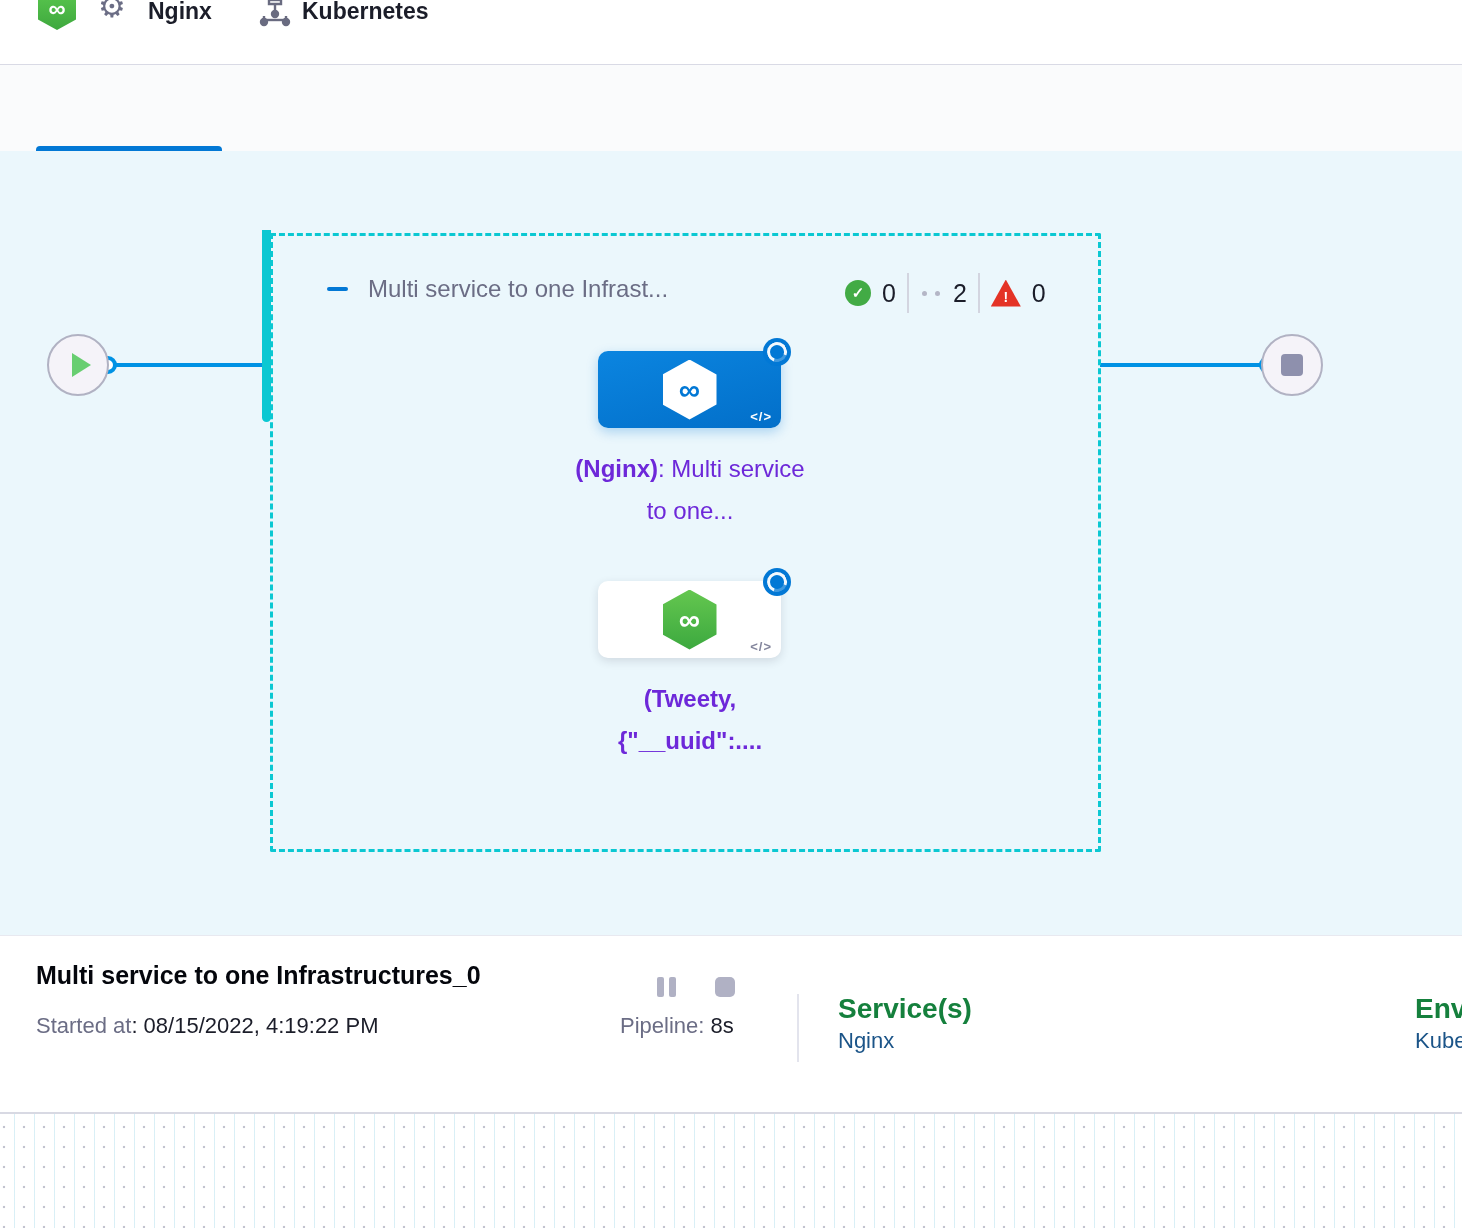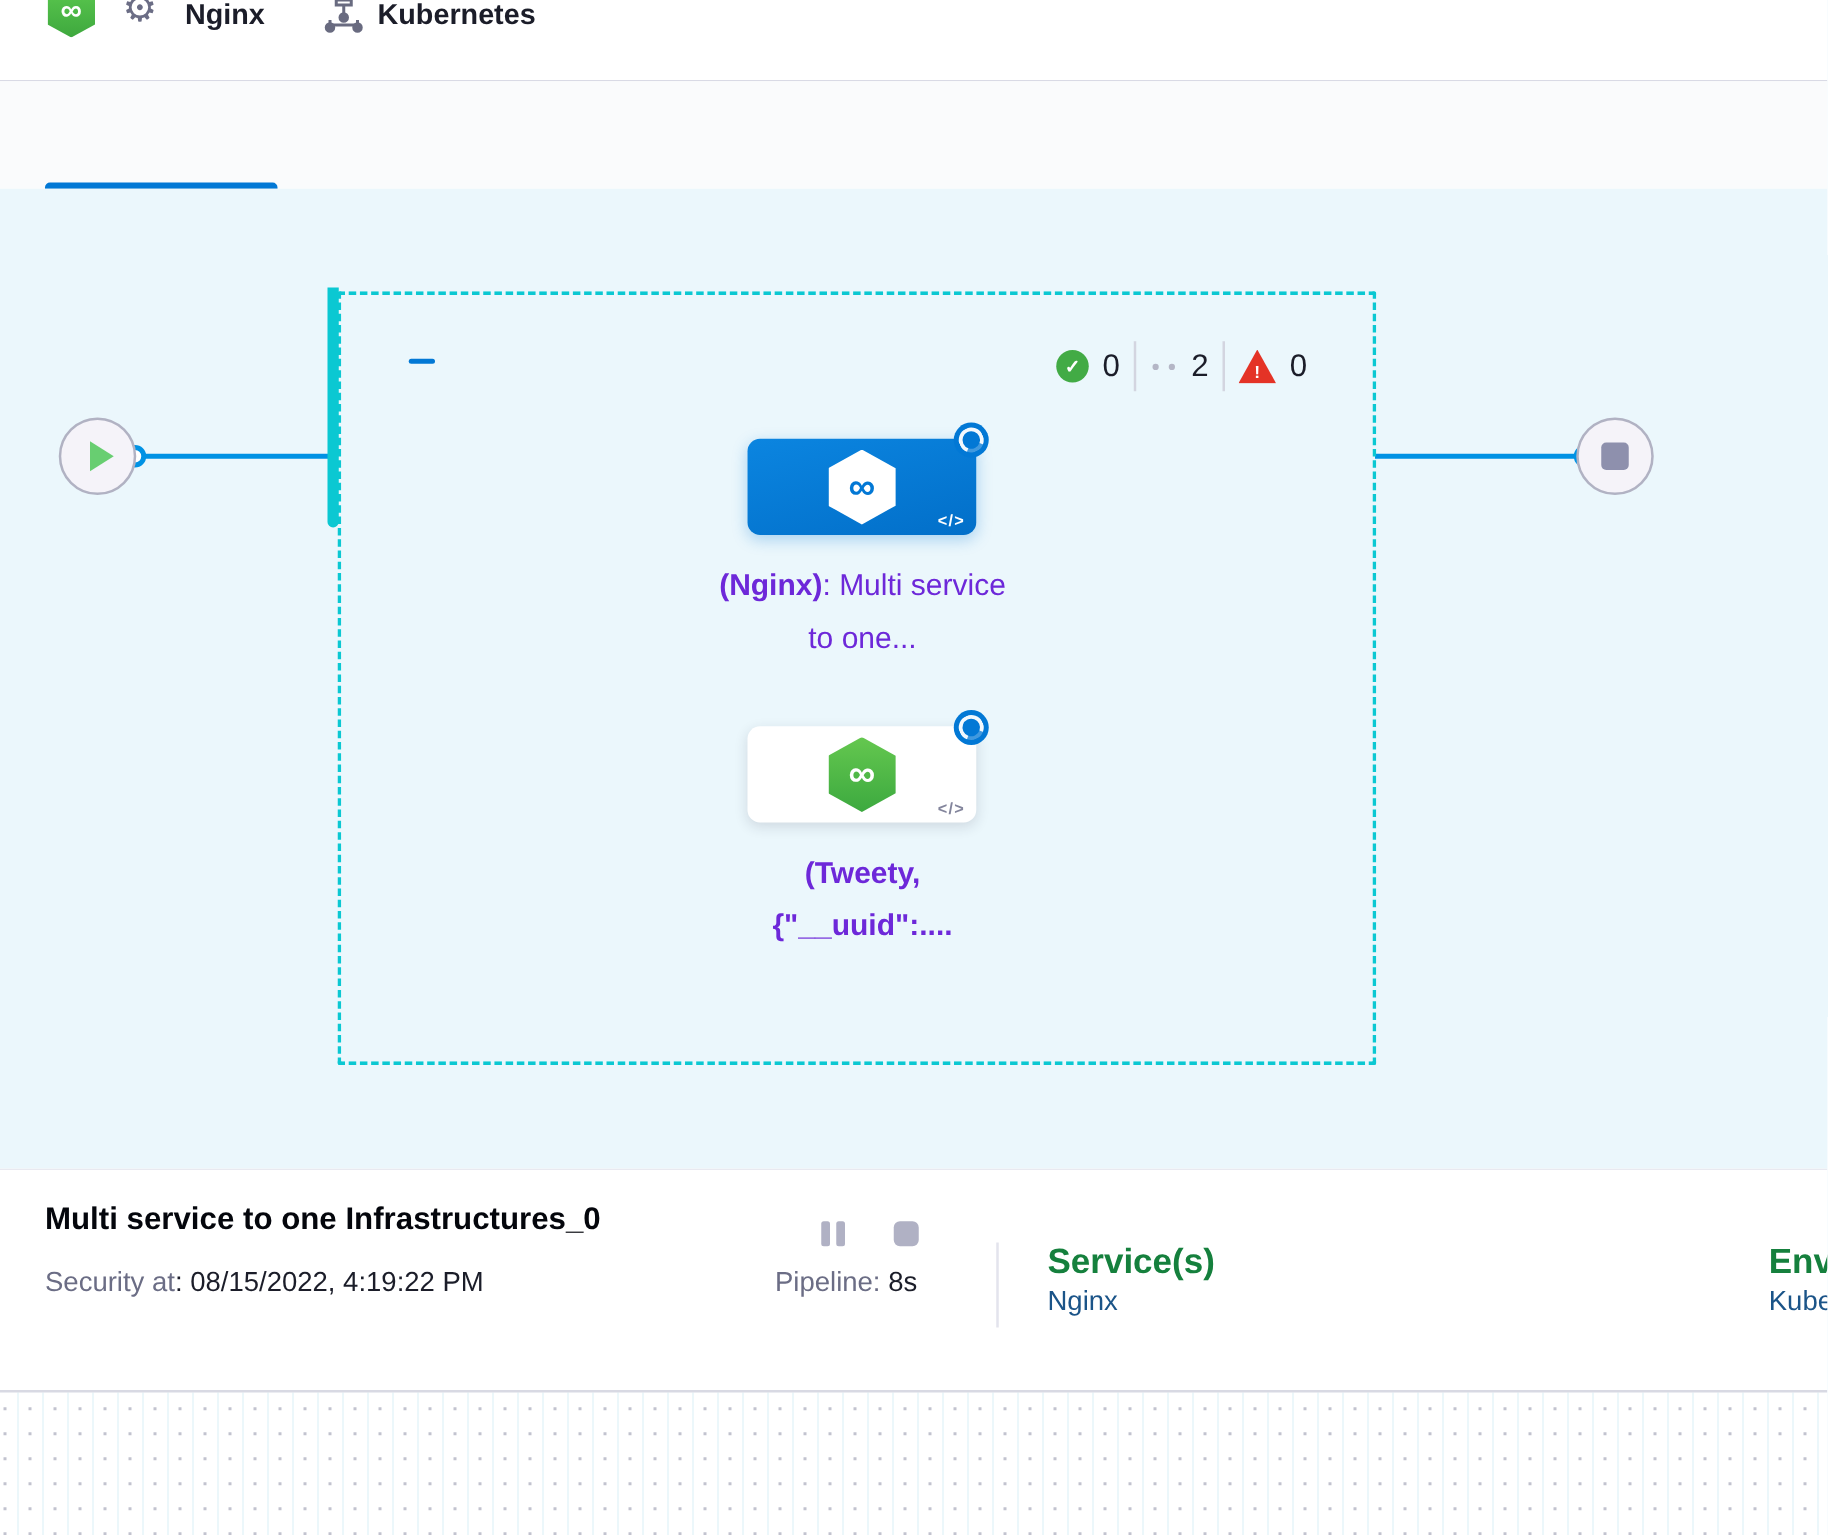--- a/index.html
+++ b/index.html
@@ -185,20 +185,21 @@
       <div class="play-tri"></div>
     </div>
     <div class="terminal-node end-node">
       <div class="stop-sq"></div>
     </div>
 
     <div class="stage-strip"></div>
     <div class="stage-box"></div>
 
     <div class="collapse-minus"></div>
+    <div class="stage-title">Multi service to one Infrast...</div>
 
     <div class="counts">
       <span class="ok-circle">
           <span>✓</span>
         </span>
       <span class="cnum">0</span>
       <span class="cdiv"></span>
       <span class="run-dots">
           <i></i>
           <i></i>
@@ -227,21 +228,21 @@
       <div class="code-glyph">&lt;/&gt;</div>
       <div class="spin-badge"></div>
     </div>
     <div class="node-label label-2"><b>(Tweety, {"__uuid":....</b></div>
 
   </div>
 
   <div class="footer">
     <div class="f-title">Multi service to one Infrastructures_0</div>
     <div class="f-line f-started">
-      <span class="f-gray">Security at</span><span>: 08/15/2022, 4:19:22 PM</span>
+      <span class="f-gray">Started at</span><span>: 08/15/2022, 4:19:22 PM</span>
     </div>
     <div class="icon-btn pause-btn">
         <i></i>
         <i></i>
       </div>
     <div class="icon-btn stopf-btn">
         <i></i>
       </div>
     <div class="f-line f-duration">
       <span class="f-gray">Pipeline:</span><span> 8s</span>

